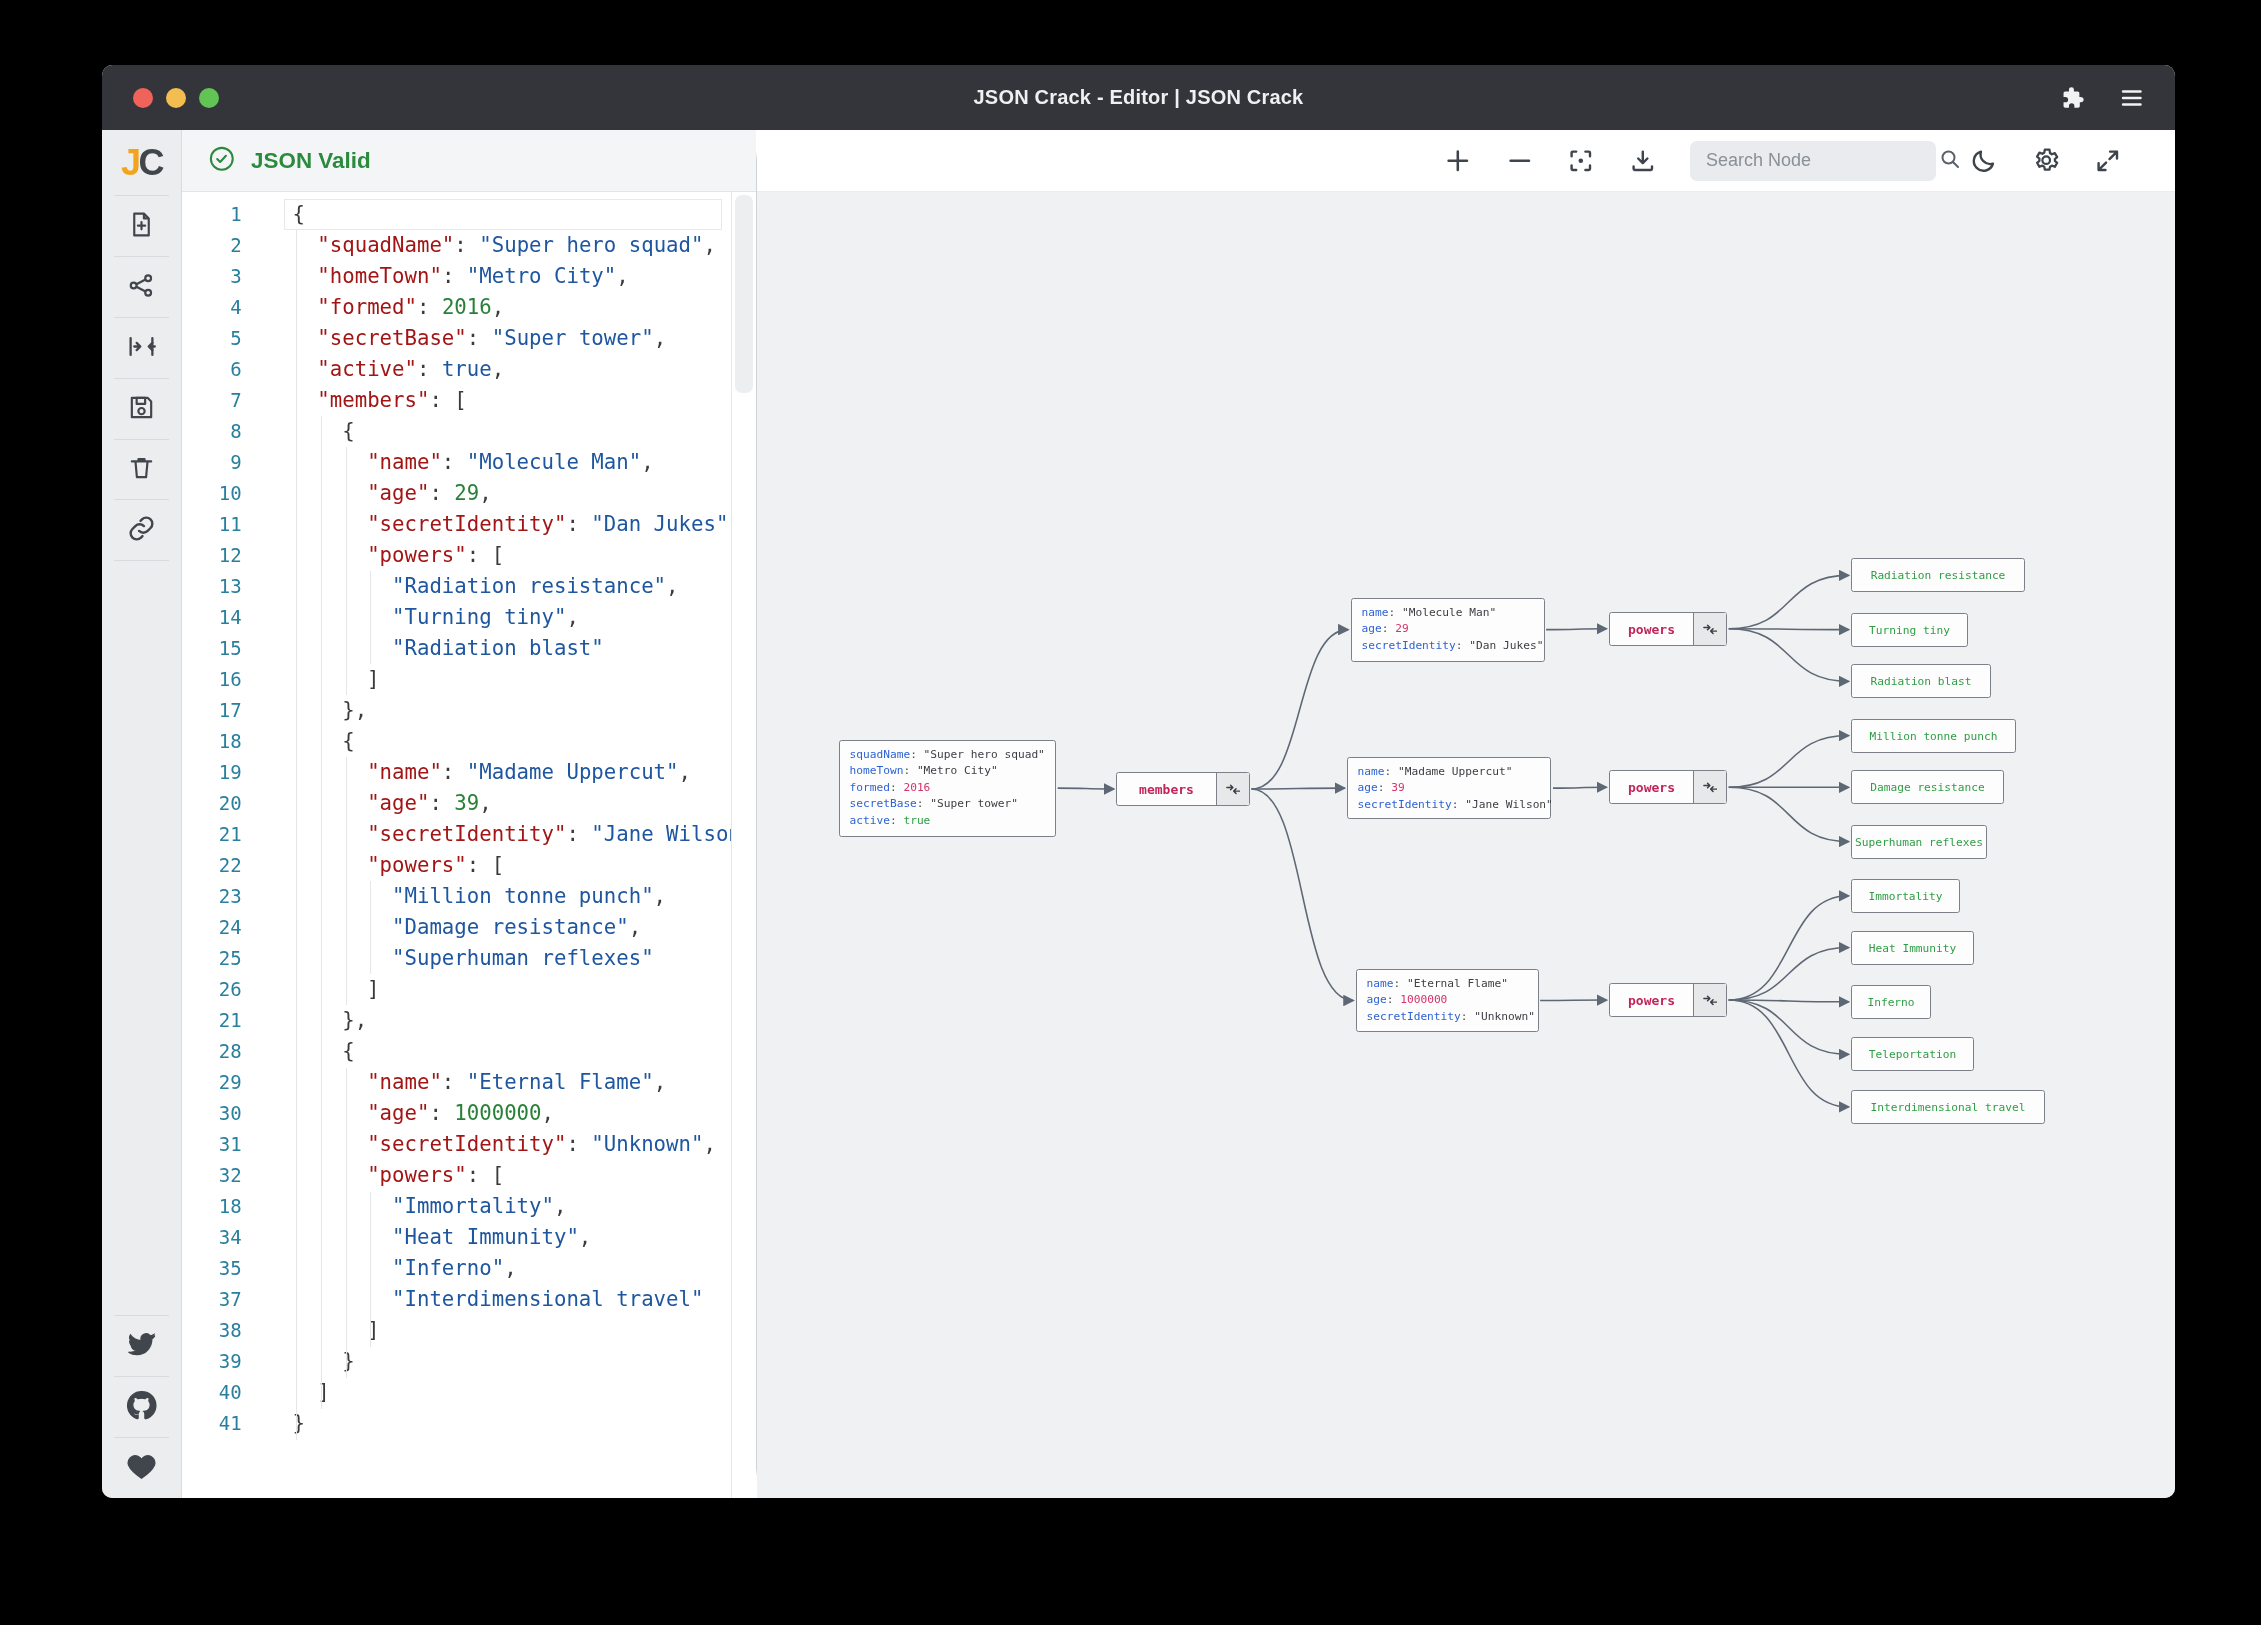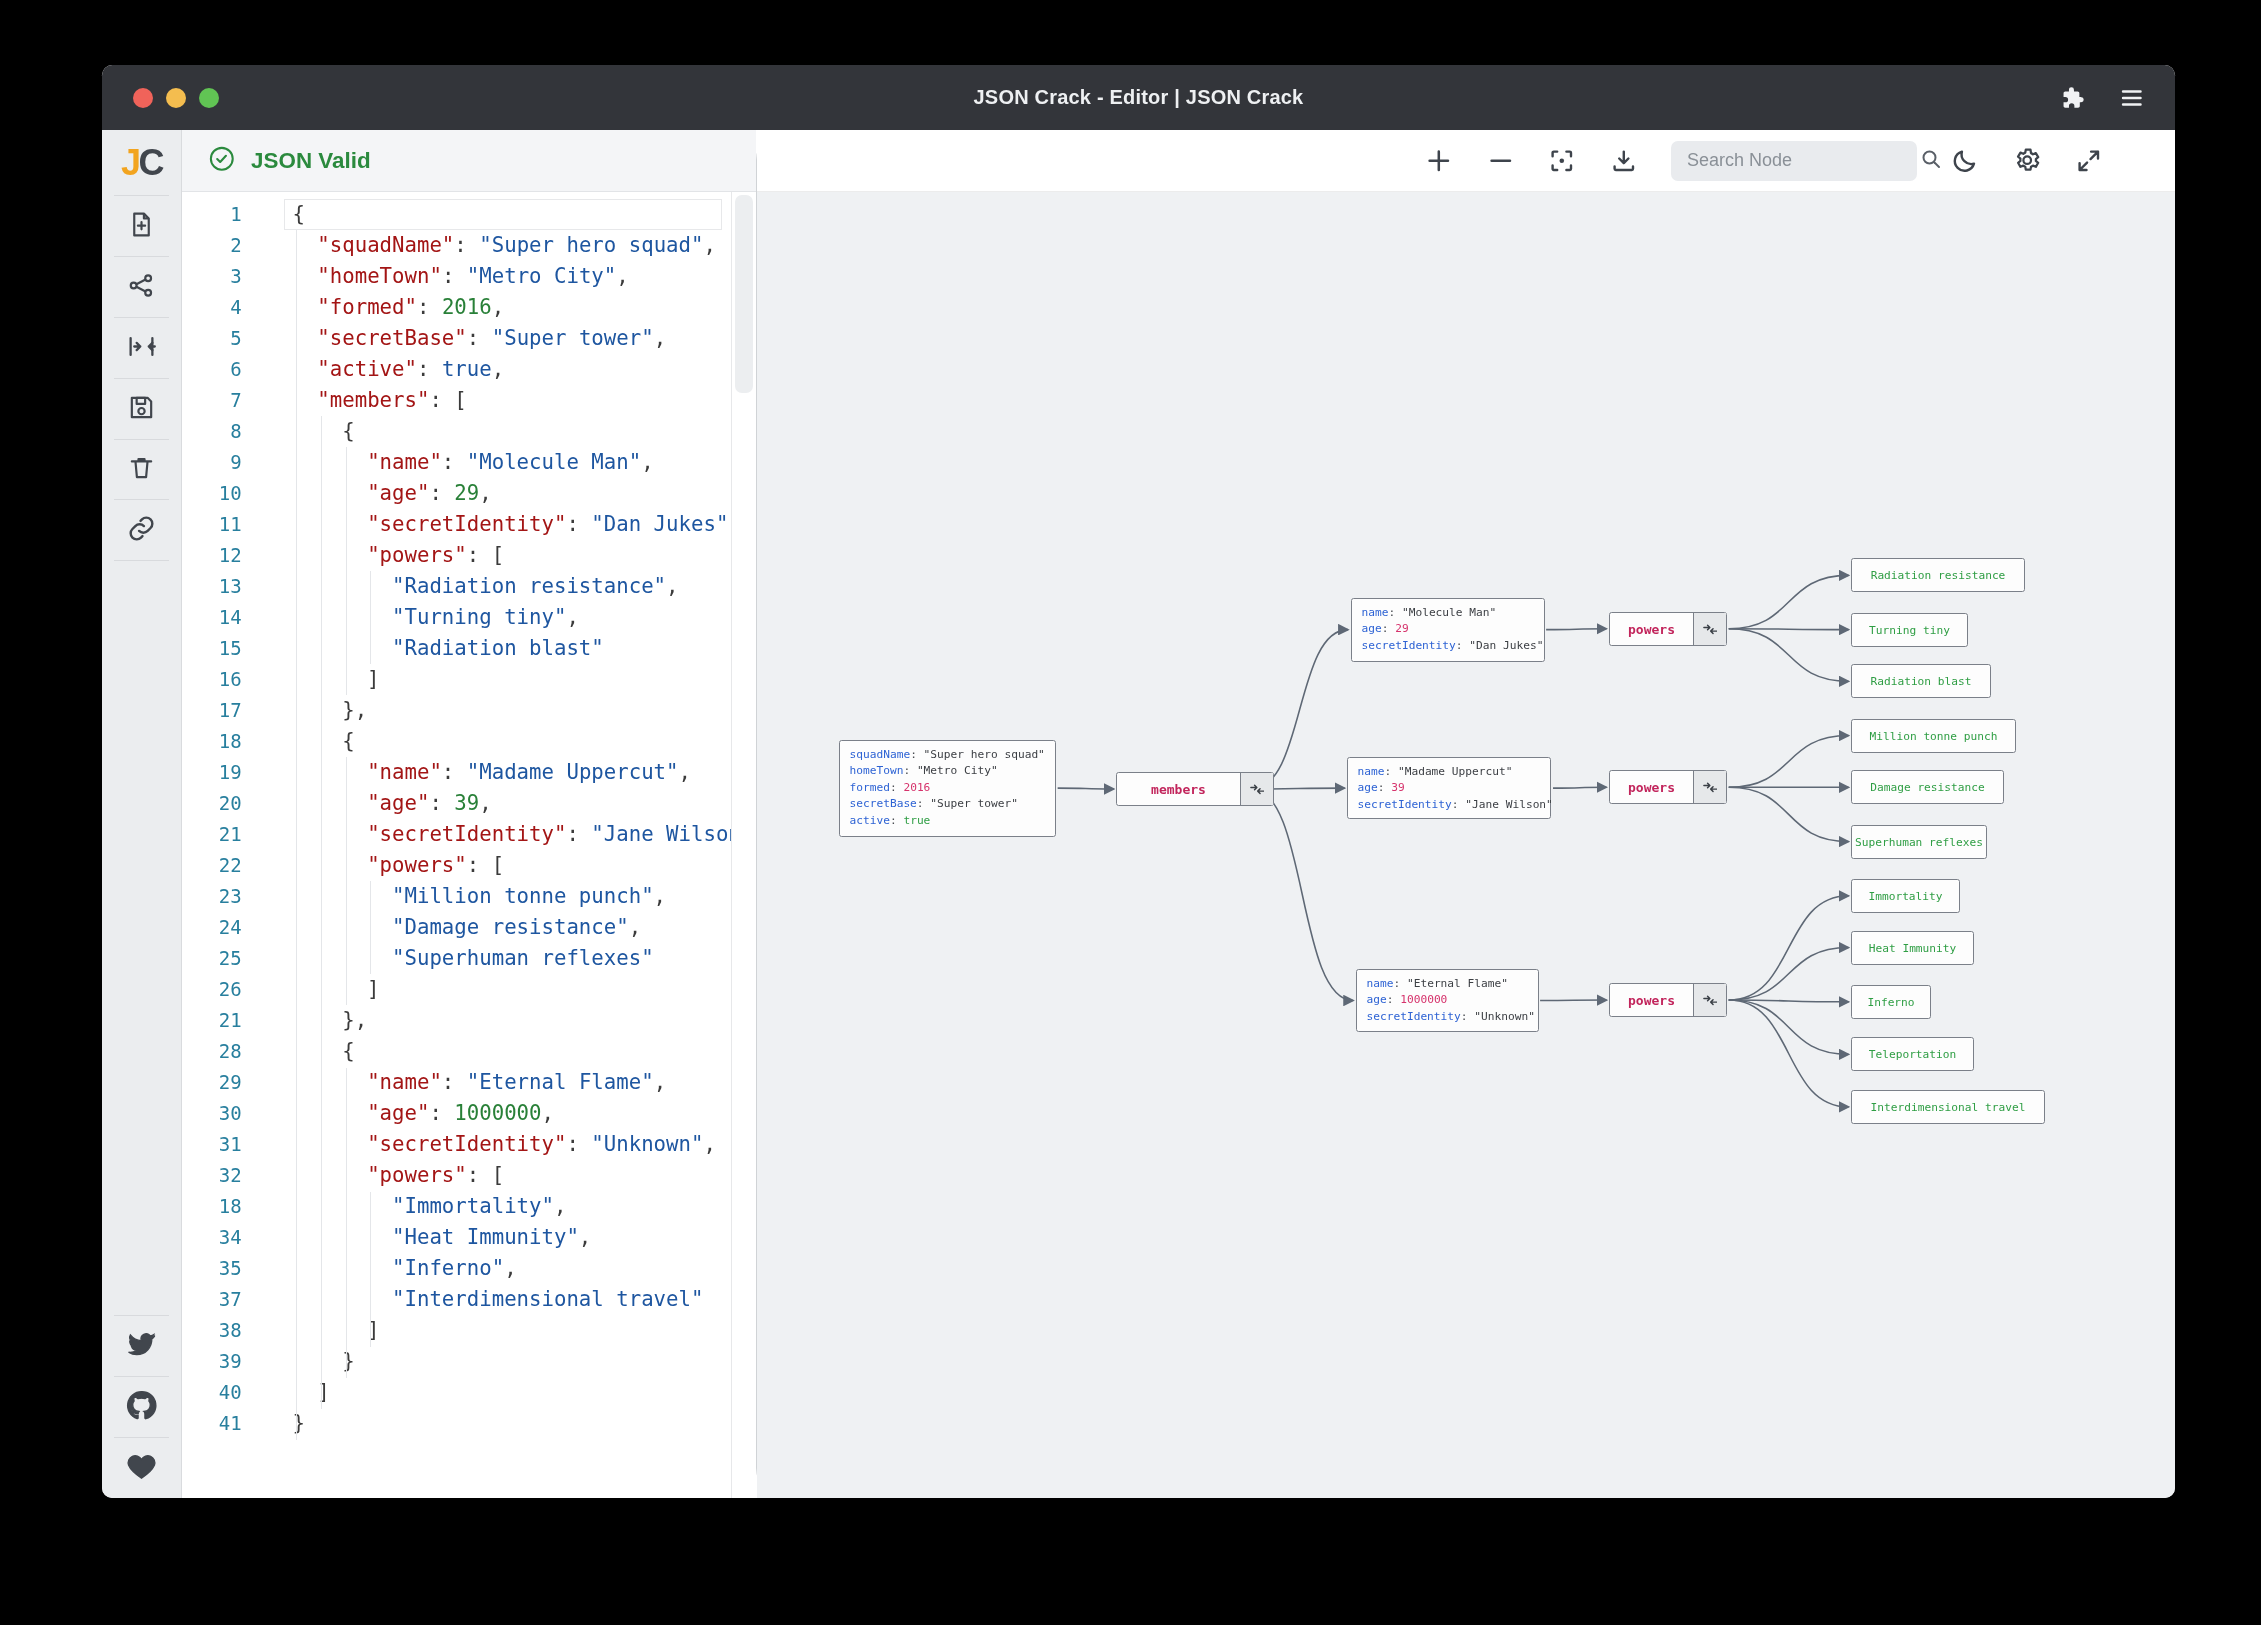--- a/index.html
+++ b/index.html
@@ -41,21 +41,21 @@
   .ed-num { width:82px; text-align:right; padding-right:22.4px; color:#287f9e; font-family:"DejaVu Sans Mono", monospace; font-size:19px; flex:none; }
   .ed-code { font-family:"DejaVu Sans Mono", monospace; font-size:20.7px; color:#3b3b3b; padding-left:28.4px; }
   .tk-key{color:#a31515} .tk-str{color:#1e56a0} .tk-num{color:#298038} .tk-bool{color:#1e56a0} .tk-punc{color:#3b3b3b}
   .guide { position:absolute; width:0.9px; background:#e4e6e9; }
   .cur-box { position:absolute; left:102px; right:34px; top:6.9px; height:31px; border:0.9px solid #e7e8ea; }
   .ed-scroll { position:absolute; right:0; top:0; bottom:0; width:25px; border-left:0.9px solid #e7e8ea; background:#fff; }
   .ed-thumb { position:absolute; left:3.4px; right:3.4px; top:3.4px; height:198px; background:#eceef0; border-radius:6.9px; }
 
   
   .graph-pane { flex:1; display:flex; flex-direction:column; min-width:0; }
-  .graph-toolbar { height:62px; background:#fff; border-bottom:0.9px solid #ececec; display:flex; align-items:center; justify-content:flex-end; gap:34px; padding-right:72px; }
+  .graph-toolbar { height:62px; background:#fff; border-bottom:0.9px solid #ececec; display:flex; align-items:center; justify-content:flex-end; gap:34px; padding-right:53px; }
   .gt-btn { display:flex; align-items:center; justify-content:center; cursor:pointer; }
   .gt-btn svg{ stroke:#3e444c; }
   .search-box { width:246px; height:40px; background:#e9ebee; border-radius:6.9px; display:flex; align-items:center; padding:0 12px 0 15.5px; }
   .search-box input { flex:1; border:none; outline:none; background:transparent; font-size:18px; color:#495057; font-family:"Liberation Sans",sans-serif; }
   .search-box input::placeholder { color:#8a9097; }
   .graph-canvas { position:relative; flex:1; background:#eff1f3; overflow:hidden; }
   .edges { position:absolute; inset:0; }
 
   .gnode { position:absolute; background:#fdfdfd; border:1.7px solid #7b8089; border-radius:2.6px;
            font-family:"DejaVu Sans Mono", monospace; cursor:pointer; }
@@ -314,21 +314,21 @@
             </g>
         </svg>
         <div id="nodes-layer">
             <div class="gnode obj" style="left: 82px; top: 548px; width: 217px; height: 97px;">
               <div class="grow"><span class="gk">squadName</span><span class="gp">: </span><span class="gv">"Super hero squad"</span></div>
               <div class="grow"><span class="gk">homeTown</span><span class="gp">: </span><span class="gv">"Metro City"</span></div>
               <div class="grow"><span class="gk">formed</span><span class="gp">: </span><span class="gv gnum">2016</span></div>
               <div class="grow"><span class="gk">secretBase</span><span class="gp">: </span><span class="gv">"Super tower"</span></div>
               <div class="grow"><span class="gk">active</span><span class="gp">: </span><span class="gv gbool">true</span></div>
             </div>
-            <div class="gnode parent" style="left: 359px; top: 580px; width: 158px; height: 34px;">
+            <div class="gnode parent" style="left: 359px; top: 580px; width: 134px; height: 34px;">
               <span class="glabel">members</span>
               <span class="gbtn">
                 <svg width="14.6" height="14.6" viewBox="0 0 16 16" fill="none" stroke="#3a3f46" stroke-width="1.6" stroke-linecap="round" stroke-linejoin="round">
                   <path d="M1 6h6M5 3.5 7.5 6 5 8.5"></path>
                   <path d="M15 10H9M11 7.5 8.5 10l2.5 2.5"></path>
                 </svg>
               </span>
             </div>
             <div class="gnode obj" style="left: 594px; top: 406px; width: 194px; height: 64px;">
               <div class="grow"><span class="gk">name</span><span class="gp">: </span><span class="gv">"Molecule Man"</span></div>

